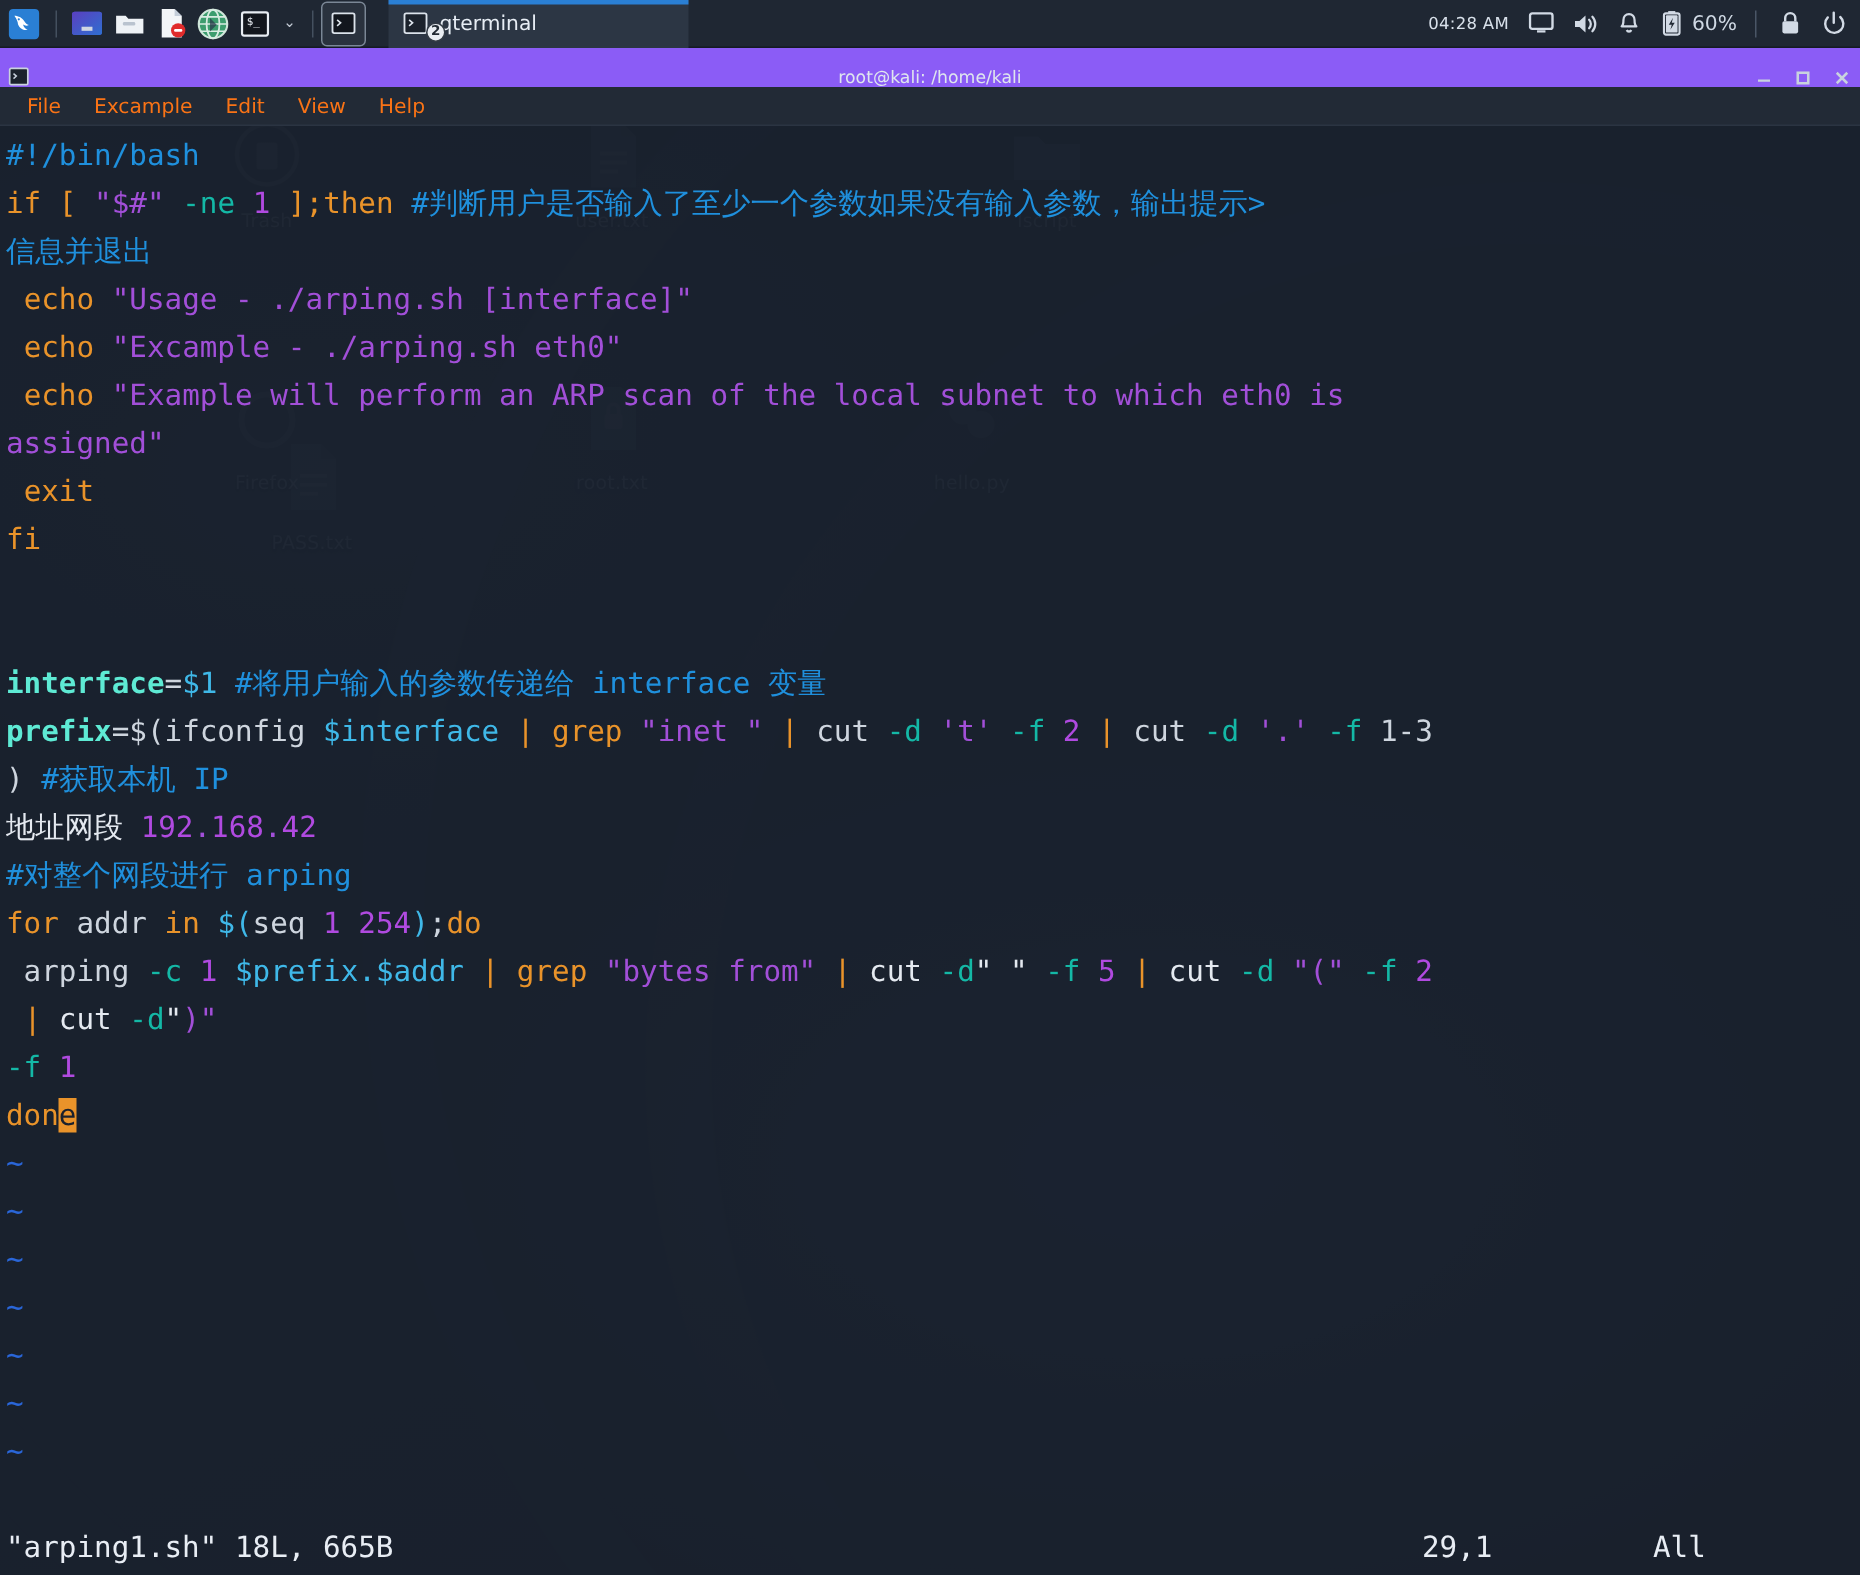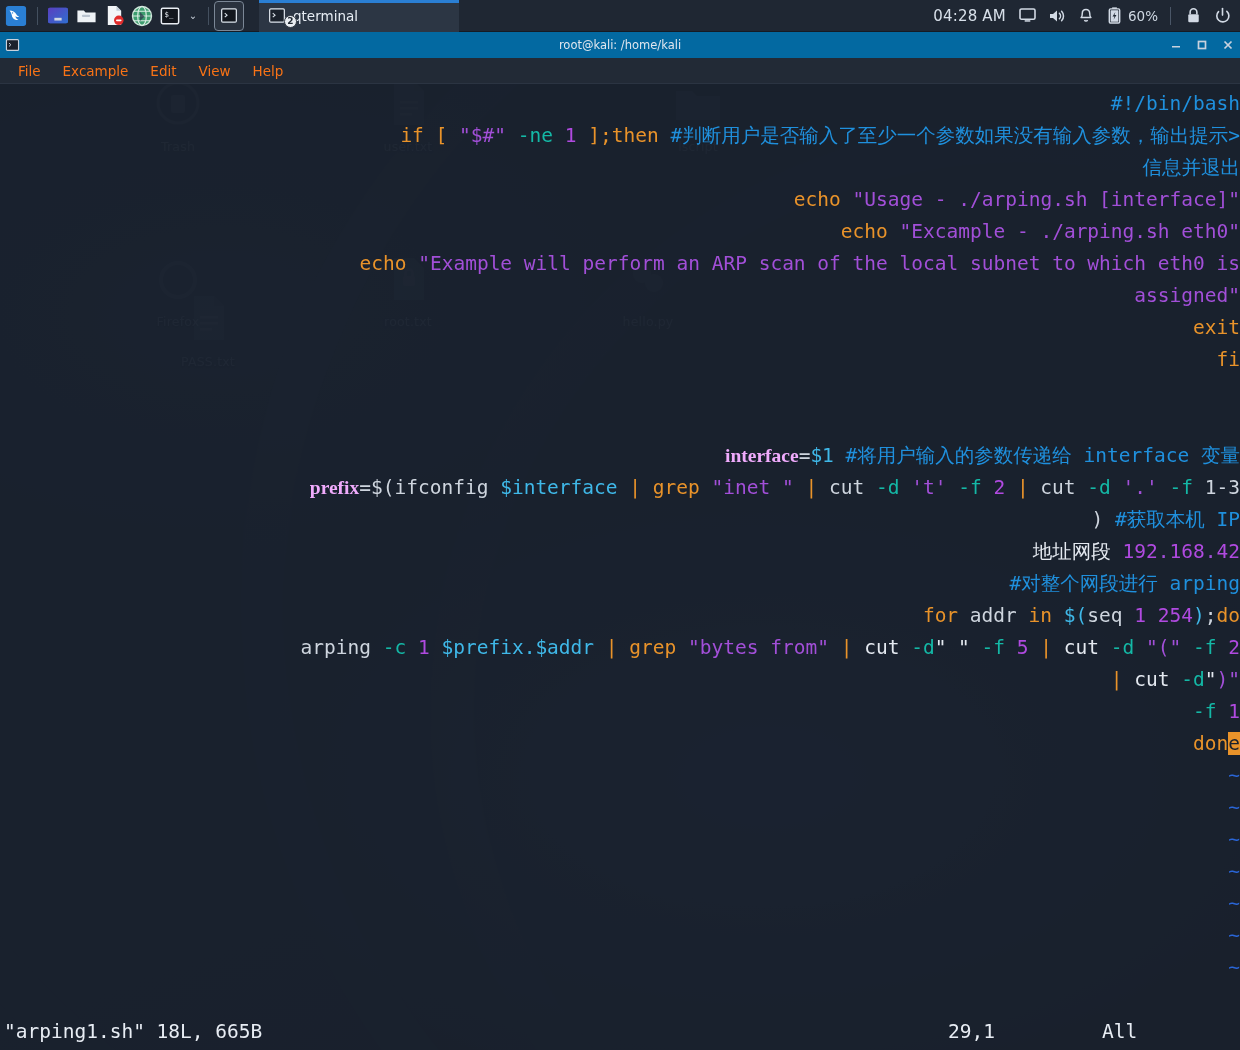--- a/index.html
+++ b/index.html
@@ -68,31 +68,31 @@
   .task .tbadge {
     position:absolute; left:25px; bottom:4px;
     width:13px; height:13px; border-radius:50%;
     background:#e9edf2; color:#222a33; font-size:9px; font-weight:bold;
     display:flex; align-items:center; justify-content:center;
     border:1px solid #333b45;
   }
 
   .tray { display:flex; align-items:center; gap:9px; padding-right:8px; color:#cfd8e3; font-size:13.5px;}
   .tray .t-ico { display:flex; align-items:center; justify-content:center; width:20px; height:20px; }
-  .tray .clock { font-size:15px; color:#d8e0ea; letter-spacing:.2px; margin-right:3px;}
+  .tray .clock { font-size:11px; color:#d8e0ea; letter-spacing:.2px; margin-right:3px;}
   .tray .batt { display:flex; align-items:center; gap:3px; }
   .tray .vsep { width:1px; height:18px; background:#4a5667; margin:0 3px; }
 
   
   #win {
     position:absolute; left:0; top:32px; width:1240px; height:1018px;
     display:flex; flex-direction:column; z-index:30;
   }
   #titlebar {
-    height:26px; background:#0369a1; display:flex; align-items:center;
+    height:26px; background:#8b5cf6; display:flex; align-items:flex-end;
     position:relative; flex:none;
   }
   #titlebar .tb-ico { margin-left:5px; display:flex; align-items:center; }
   #titlebar .tb-title {
     position:absolute; left:0; right:0; text-align:center;
     font-size:11.5px; color:#dfe6ee; pointer-events:none;
   }
   .wbtns { position:absolute; right:6px; display:flex; gap:13px; align-items:center; }
   .wbtn { width:13px; height:13px; display:flex; align-items:center; justify-content:center; color:#c8d2de;}
 
@@ -113,31 +113,30 @@
     overflow:hidden;
     padding:4px 0 0 0;
   }
   #buffer {
     font-family:"DejaVu Sans Mono", monospace;
     font-size:19.5px;
     line-height:32px;
     color:#d7dde6;
     white-space:pre;
     padding-left:4px;
-    text-align:right;
   }
   .row { height:32px; }
 
   
   .c-comment { color:#1f90dd; }
   .c-str     { color:#a24fd8; }
   .c-kw      { color:#e9932a; }
   .c-num     { color:#b04ae0; }
   .c-var     { color:#3fb8e8; }
-  .c-varname { color:#f0abfc; font-weight:bold;font-family:Liberation Serif, serif; }
+  .c-varname { color:#5eead4; font-weight:bold; }
   .c-plain   { color:#ced5de; }
   .c-pipe    { color:#e9932a; }
   .c-flag    { color:#14b8a6; }
   .c-tilde   { color:#2a66d8; }
   .c-white   { color:#e4e9f0; }
   .cursor    { background:#e9932a; color:#1a212d; }
 
   #statusline {
     position:absolute; left:0; right:0; bottom:4px;
     height:30px; display:flex; align-items:center;

